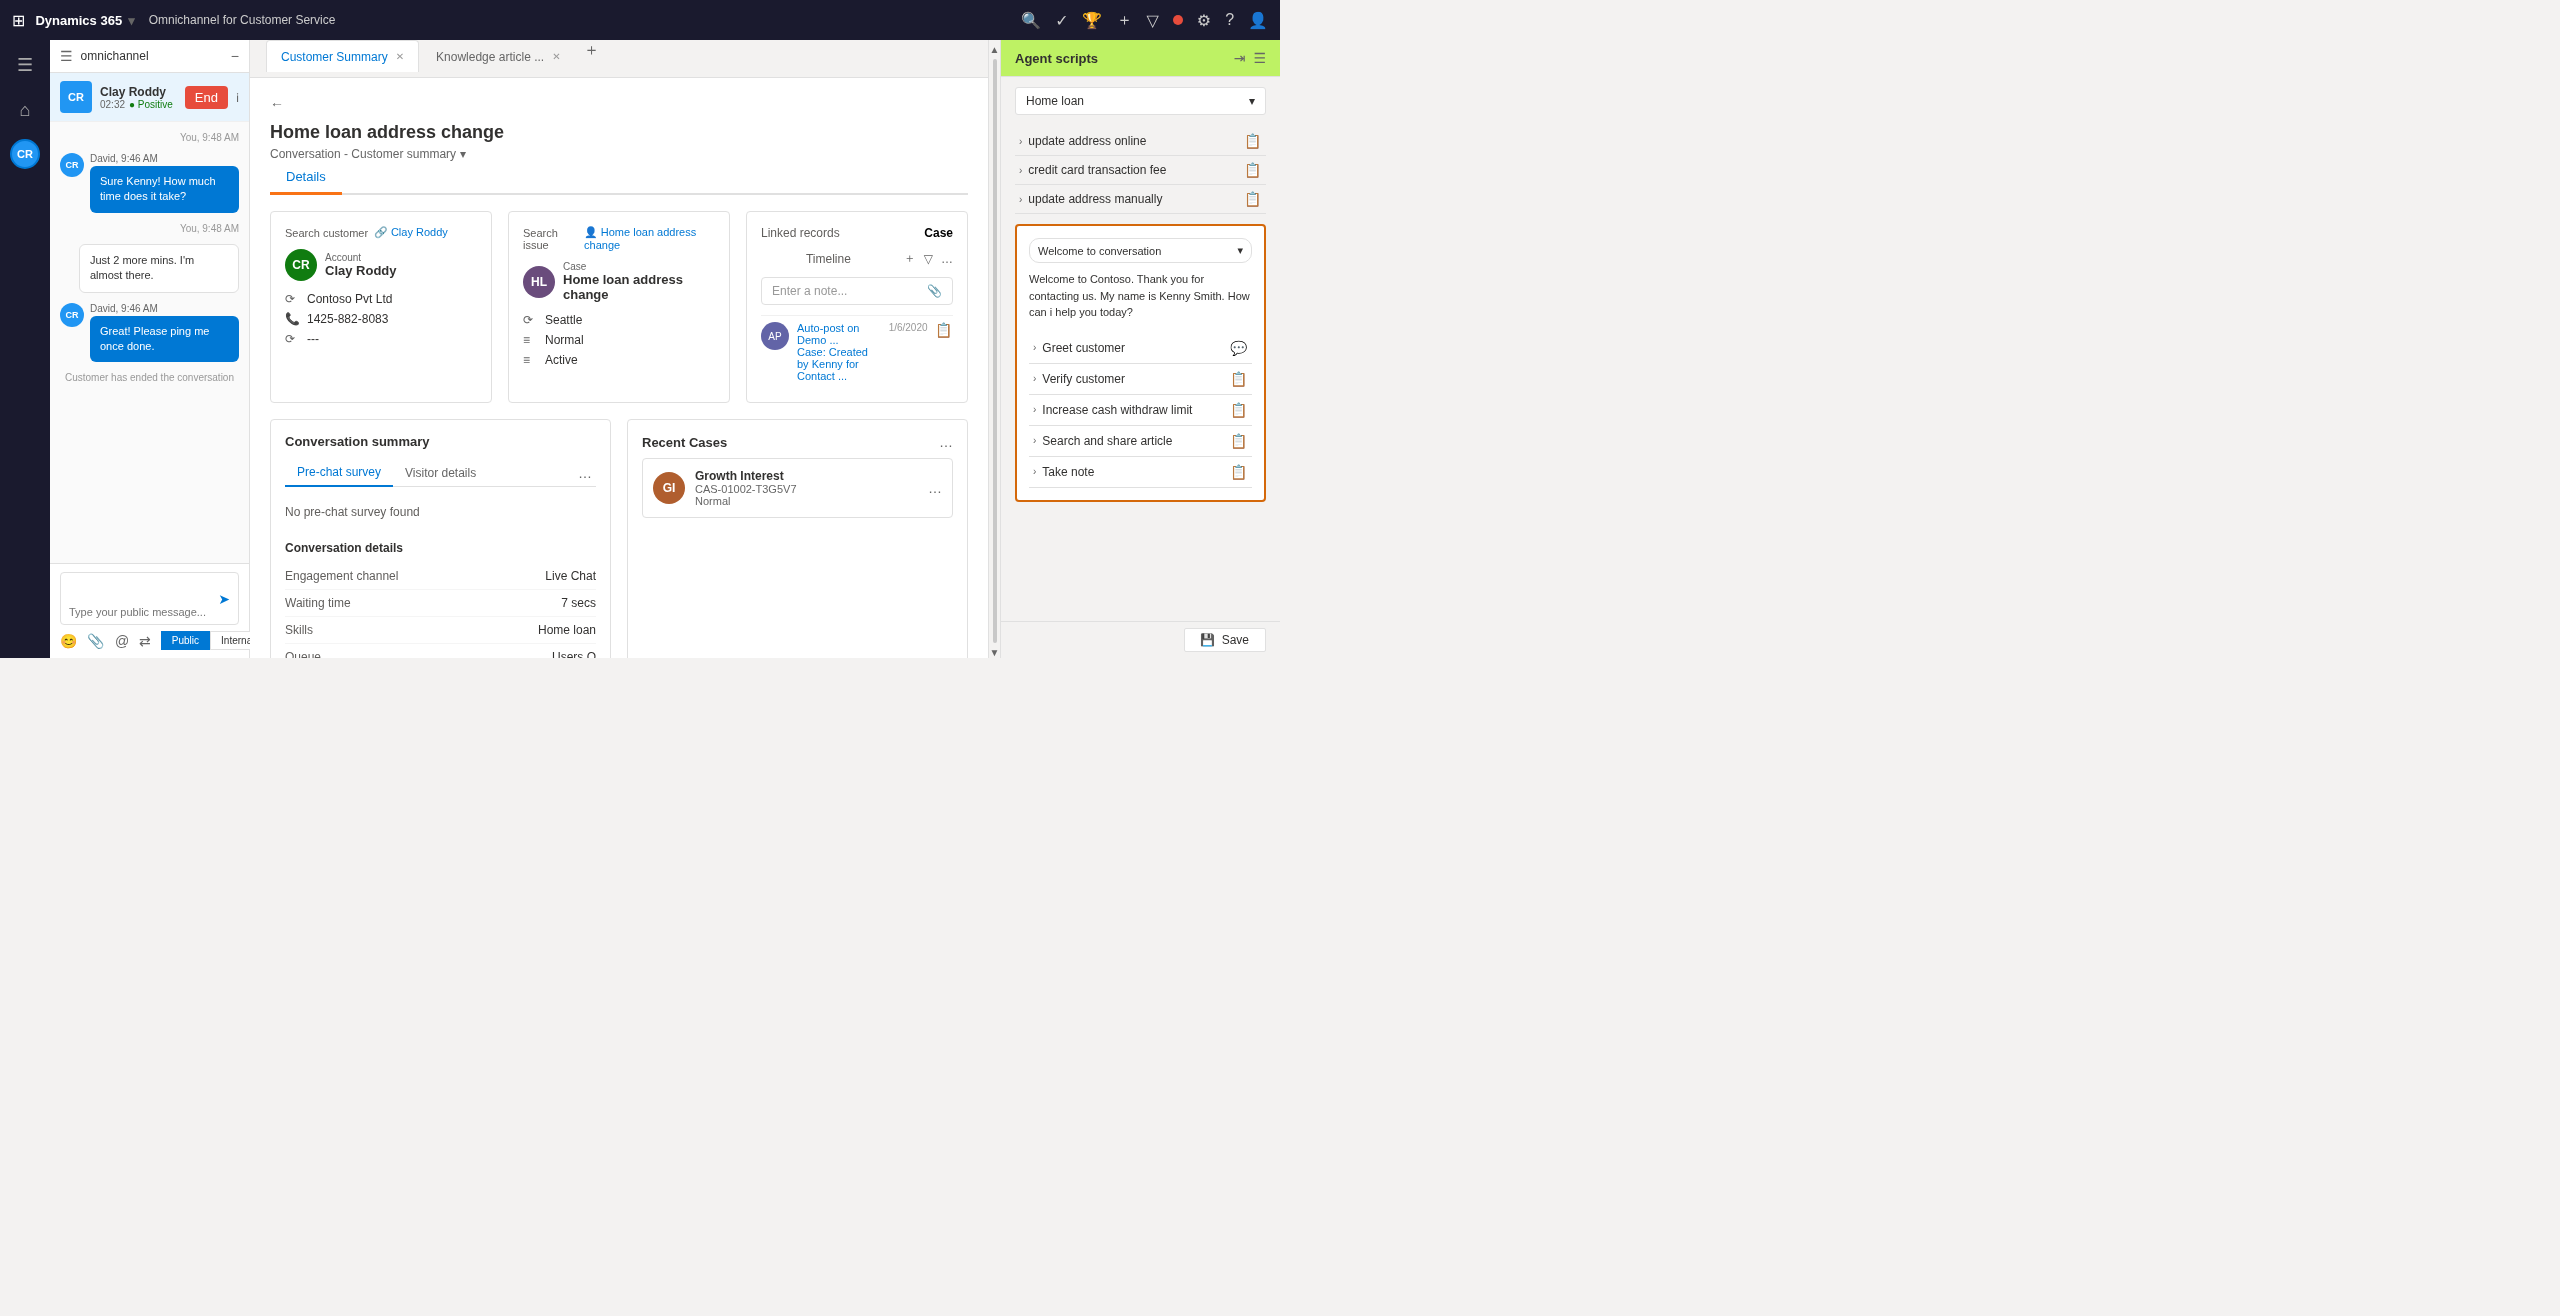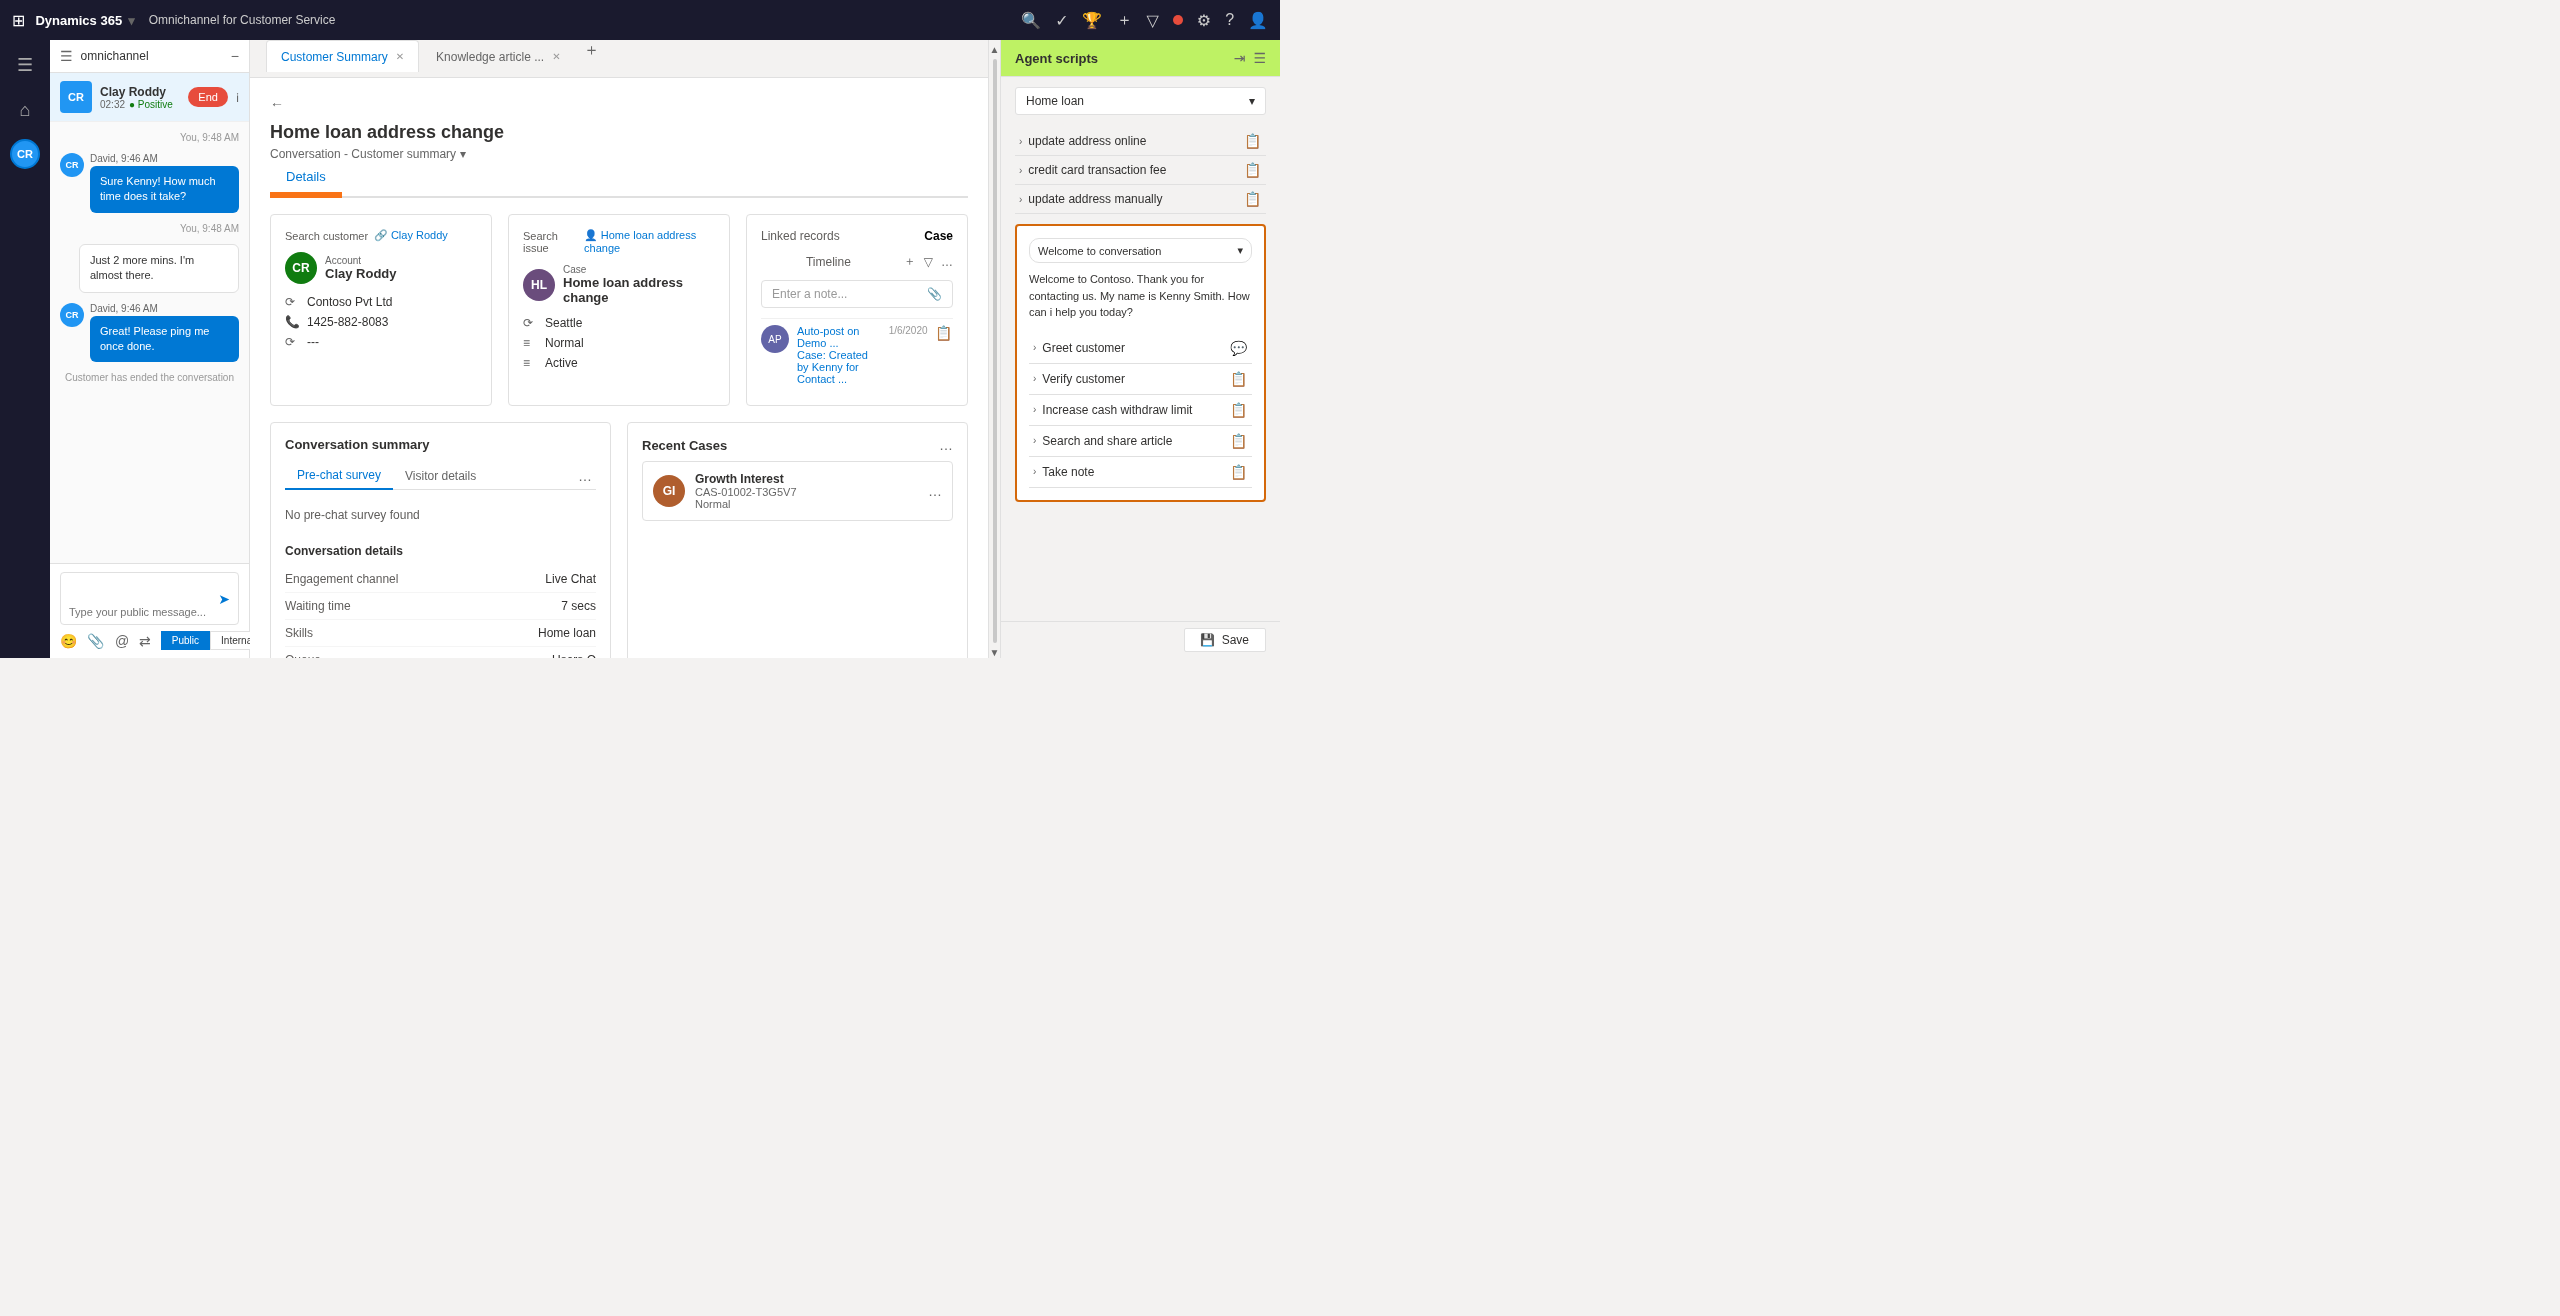--- a/index.html
+++ b/index.html
@@ -82,21 +82,21 @@
       display: flex; align-items: center; justify-content: center;
       font-size: 11px; font-weight: bold;
       flex-shrink: 0;
     }
     .chat-contact-info { flex: 1; }
     .chat-contact-name { font-size: 12px; font-weight: 600; color: #333; }
     .chat-contact-meta { font-size: 10px; color: #666; display: flex; gap: 4px; align-items: center; }
     .positive-badge { color: #107c10; font-size: 10px; }
     .end-btn {
       background: #e74c3c; color: white; border: none;
-      padding: 4px 10px; border-radius: 10px; font-size: 11px; cursor: pointer;
+      padding: 4px 10px; border-radius: 4px; font-size: 13px; cursor: pointer;
     }
     .info-icon { color: #666; font-size: 12px; cursor: pointer; }
 
     
     .chat-messages {
       flex: 1;
       overflow-y: auto;
       padding: 10px;
       display: flex;
       flex-direction: column;
@@ -221,21 +221,21 @@
     .breadcrumb-sub { font-size: 12px; color: #666; display: flex; align-items: center; gap: 4px; }
 
     
     .content-tabs { display: flex; gap: 0; border-bottom: 2px solid #e0e0e0; margin-bottom: 16px; }
     .content-tab {
       padding: 8px 16px;
       font-size: 13px;
       cursor: pointer;
       color: #666;
     }
-    .content-tab.active { color: #0078d4; border-bottom: 6px solid #f97316; margin-bottom: -2px; font-weight: 500; }
+    .content-tab.active { color: #0078d4; border-bottom: 3px solid #f97316; margin-bottom: -2px; font-weight: 500; }
 
     
     .cards-grid { display: grid; grid-template-columns: 1fr 1fr 1fr; gap: 16px; margin-bottom: 16px; }
     .card {
       border: 1px solid #e0e0e0;
       border-radius: 4px;
       padding: 14px;
       background: white;
     }
     .card-label { font-size: 11px; color: #605e5c; margin-bottom: 10px; display: flex; align-items: center; gap: 6px; }

